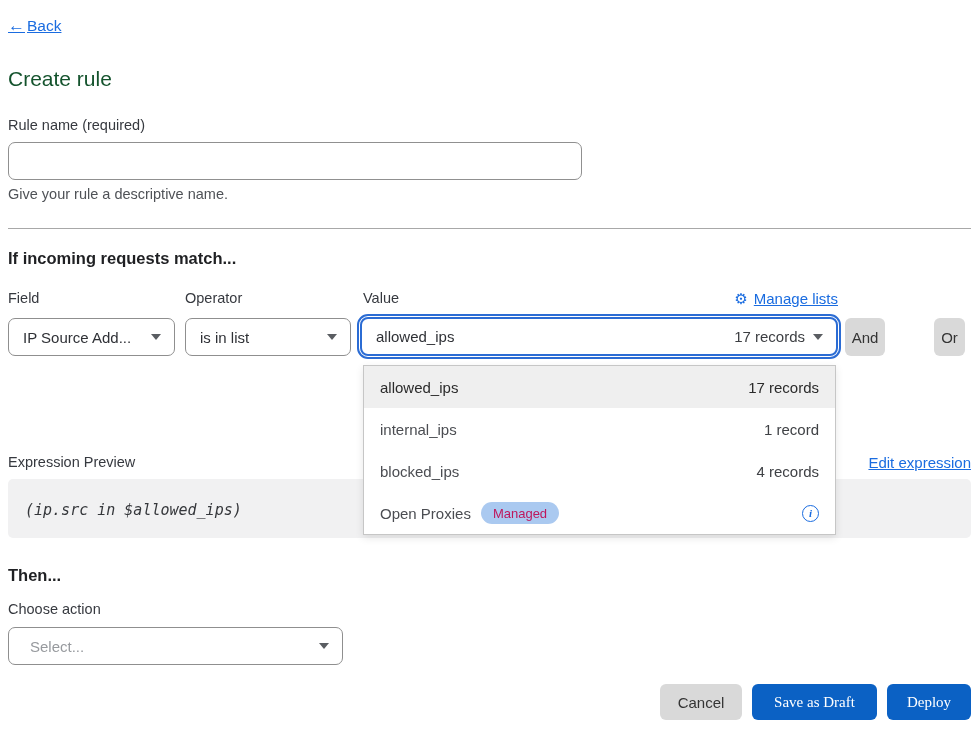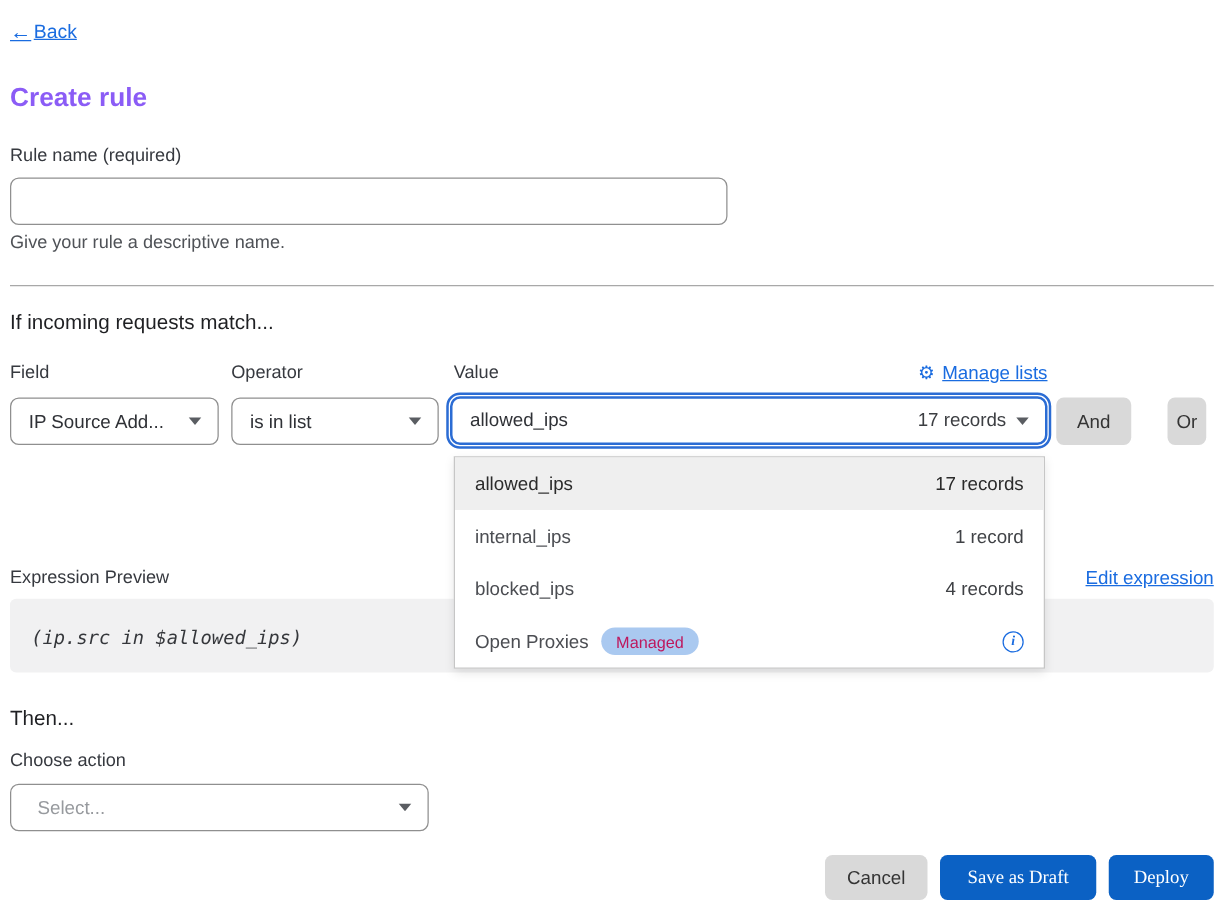--- a/index.html
+++ b/index.html
@@ -6,34 +6,34 @@
   html,body { background:#fff; }
   body { font-family:"Liberation Sans", sans-serif; color:#36393f; }
   .page { position:relative; width:979px; height:739px; background:#fff; overflow:hidden; }
 
   a.link { color:#1a6ce0; text-decoration:underline; cursor:pointer; }
 
   .back { position:absolute; left:8px; top:16px; font-size:15.5px; display:flex; align-items:center; gap:2px; }
   .back .arrow { text-decoration:none; font-size:17px; }
 
   .title-row { position:absolute; left:8px; top:67px; display:flex; align-items:center; gap:16px; }
-  .title-row h1 { font-size:21px; font-weight:bold; color:#8b5cf6; }
+  .title-row h1 { font-size:21px; font-weight:normal; color:#14532d; }
   .about-badge { display:flex; align-items:center; gap:9px; background:#f1f0fb; color:#3c3cbd;
     border-radius:15px; padding:5px 14px 6px 12px; font-size:14.5px; cursor:pointer; }
 
   .field-label { position:absolute; font-size:14.5px; color:#36393f; }
   .helper { position:absolute; left:8px; top:186px; font-size:14.5px; color:#4f5257; }
 
   .text-input { position:absolute; left:8px; top:142px; width:574px; height:38px;
     border:1px solid #909090; border-radius:7px; background:#fff; font-size:15px; padding:0 12px;
     font-family:"Liberation Sans", sans-serif; }
 
   .divider { position:absolute; left:8px; top:228px; width:963px; height:0; border-top:1px solid #a8a8a8; }
 
-  .section-heading { position:absolute; left:8px; font-size:16.5px; font-weight:normal; color:#1f2023; }
+  .section-heading { position:absolute; left:8px; font-size:16.5px; font-weight:bold; color:#1f2023; }
 
   .select { position:absolute; height:38px; background:#fff; border:1px solid #8f8f8f; border-radius:7px;
     display:flex; align-items:center; justify-content:space-between; padding:0 13px 0 14px;
     font-size:15px; color:#2f3136; cursor:pointer; }
   .caret { width:0; height:0; border-left:5.5px solid transparent; border-right:5.5px solid transparent;
     border-top:6.5px solid #5a5d62; flex:none; margin-left:8px; }
 
   .value-select { position:absolute; left:360px; top:317px; width:478px; height:39px;
     background:#fff; border:2px solid #2b6cd4; outline:2px solid #2b6cd4; outline-offset:1px;
     border-radius:8px; display:flex; align-items:center; justify-content:space-between;
@@ -111,21 +111,21 @@
   </div>
 
   <div class="value-select">
     <span>allowed_ips</span>
     <span class="right">
       <span>17 records</span>
       <span class="caret"></span>
     </span>
   </div>
 
-  <button class="gray-btn" style="left:845px; top:318px; width:60px; height:38px;">And</button>
+  <button class="gray-btn" style="left:845px; top:318px; width:40px; height:38px;">And</button>
   <button class="gray-btn" style="left:922px; top:318px; width:31px; height:38px;margin-left:12px;">Or</button>
 
   <div class="dropdown">
     <div class="dd-row selected">
       <span>allowed_ips</span>
       <span class="dd-records" style="color:#2b2b2b;">17 records</span>
     </div>
     <div class="dd-row">
       <span>internal_ips</span>
       <span class="dd-records">1 record</span>

